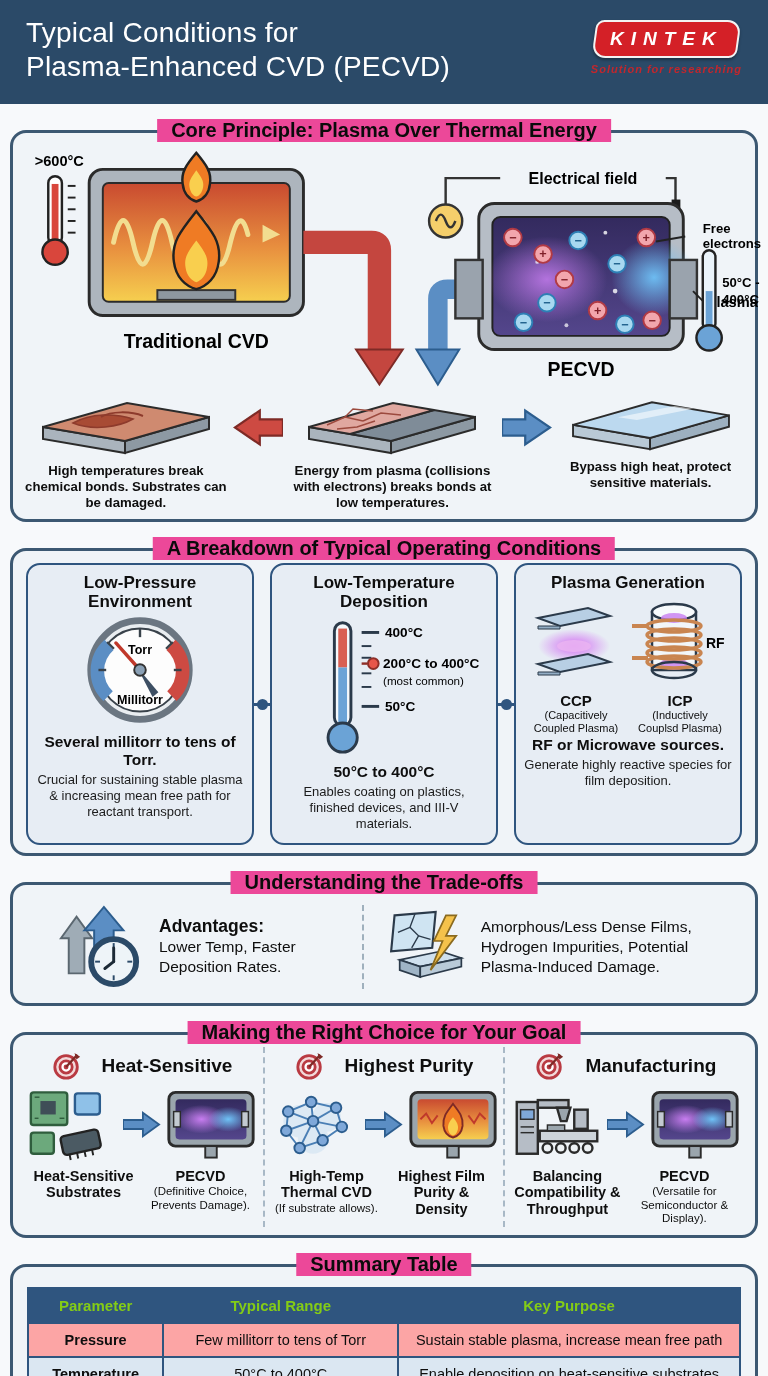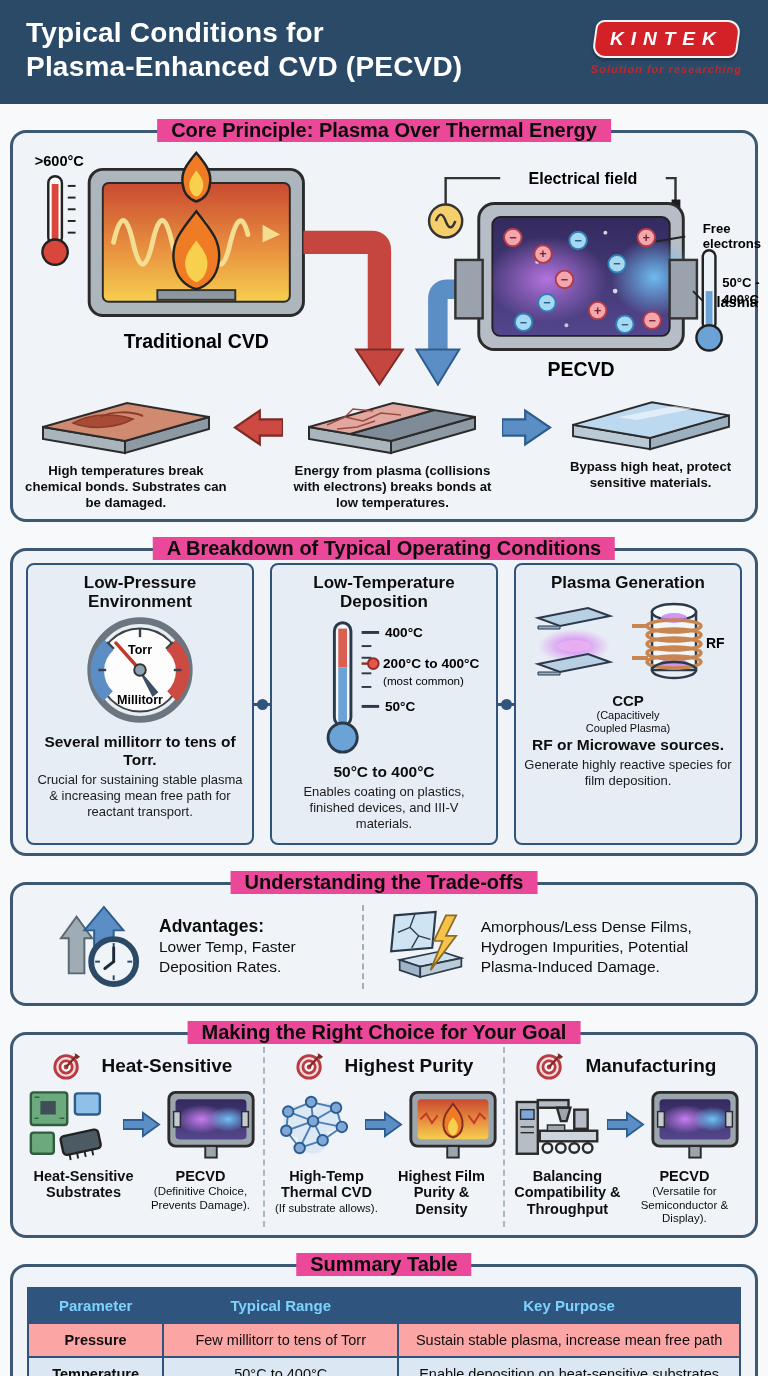--- a/index.html
+++ b/index.html
@@ -4,38 +4,38 @@
 <style>
   * { margin:0; padding:0; box-sizing:border-box; }
   html,body { width:768px; }
   body {
     font-family:"Liberation Sans", sans-serif;
     background:#f7f9fb; color:#0e0e0e;
     width:768px; min-height:1376px; overflow:hidden;
   }
   
   .header { background:#2b4a68; padding:16px 26px 20px; display:flex; justify-content:space-between; align-items:flex-start; }
-  .header h1 { color:#fff; font-size:28px; font-weight:700; line-height:1.22; letter-spacing:.2px; }
+  .header h1 { color:#fff; font-size:28px; font-weight:400; line-height:1.22; letter-spacing:.2px; }
   .logo-wrap { text-align:center; margin-top:4px; }
   .logo-box { display:inline-block; background:#d42027; border:2px solid #f3f3f3; border-radius:8px 14px 8px 14px; transform:skewX(-8deg); padding:6px 14px; box-shadow:0 2px 3px rgba(0,0,0,.35); }
   .logo-box span { display:inline-block; transform:skewX(8deg); color:#fff; font-weight:800; font-style:italic; font-size:19px; letter-spacing:7px; }
   .tagline { color:#c1272d; font-style:italic; font-weight:700; font-size:11px; letter-spacing:1px; margin-top:5px; }
   
   .section { position:relative; border:3px solid #3c5872; border-radius:16px; background:#f0f4f8; margin:26px 10px 0; padding:12px 8px 8px; }
   .section-title { position:absolute; top:-14px; left:50%; transform:translateX(-50%); background:#ec4899; padding:0 14px; font-size:20px; font-weight:800; white-space:nowrap; color:#0b0b0b; }
   
   .core-svg { display:block; width:748px; margin:0 auto; }
   .core-row { display:flex; justify-content:flex-end; align-items:flex-start; gap:2px; margin-top:0; }
   .core-item { text-align:center; }
   .core-item.w1{ width:224px; } .core-item.w2{ width:230px; } .core-item.w3{ width:206px; }
   .core-cap { font-size:13.2px; font-weight:700; line-height:1.22; margin-top:2px; }
   .flow-arrow { margin-top:16px; flex:none; }
   
   .bd-row { display:flex; justify-content:center; align-items:stretch; }
-  .bd-card { background:#e7edf4; border:2.5px solid #2f557f; border-radius:8px; width:228px; padding:8px 8px 10px; text-align:center; }
+  .bd-card { background:#e7edf4; border:2.5px solid #2f557f; border-radius:14px; width:228px; padding:8px 8px 10px; text-align:center; }
   .bd-title { font-size:17px; font-weight:800; line-height:1.12; margin-bottom:2px; }
   .bd-head { font-size:15.5px; font-weight:800; line-height:1.15; margin-top:2px; }
   .bd-desc { font-size:13px; line-height:1.25; margin-top:3px; color:#1b1b1b; }
   .bd-conn { width:16px; position:relative; align-self:center; height:40px; flex:none; }
   .bd-conn .line { position:absolute; top:19px; left:-2px; right:-2px; height:3px; background:#2f557f; }
   .bd-conn .dot { position:absolute; top:15px; left:3px; width:11px; height:11px; border-radius:50%; background:#2f557f; }
   .ccp-icp { display:flex; justify-content:space-around; align-items:flex-start; margin-top:6px; }
   .gen-labels { display:flex; justify-content:space-around; margin-top:2px; }
   .gen-lab { width:50%; }
   .gen-name { font-size:15px; font-weight:800; }
@@ -55,21 +55,21 @@
   .ch-col.mid { border-left:2px dashed #a8b8c6; border-right:2px dashed #a8b8c6; }
   .ch-head { display:flex; justify-content:center; align-items:center; gap:20px; margin-bottom:4px;text-align:right; }
   .ch-head .t { font-size:19px; font-weight:800; }
   .ch-icons { display:flex; justify-content:center; align-items:center; gap:4px; height:80px; }
   .ch-caps { display:flex; justify-content:space-around; margin-top:3px; }
   .ch-cap { width:48%; }
   .ch-cap .b { font-size:14.5px; font-weight:800; line-height:1.15; }
   .ch-cap .n { font-size:11.5px; line-height:1.15; margin-top:1px; }
   
   table.sum { width:calc(100% - 12px); margin:8px auto 6px; border-collapse:collapse; }
-  table.sum th { background:#2f557f; color:#7dd3fc; font-size:15px; font-weight:800; padding:8px 16px; border:2px solid #2f557f; }
+  table.sum th { background:#2f557f; color:#84cc16; font-size:15px; font-weight:800; padding:8px 16px; border:2px solid #2f557f; }
   table.sum td { font-size:14.5px; text-align:center; padding:8px 4px; border:2px solid #2f557f; background:#fca5a5; }
   table.sum tr.alt td { background:#dbe7f2; }
   table.sum td.param { font-weight:800; }
   svg text { font-family:"Liberation Sans",sans-serif; }
 </style>
 </head>
 <body>
 
 <svg width="0" height="0" style="position:absolute" aria-hidden="true">
   <defs>
@@ -349,20 +349,24 @@
               <ellipse cx="48" cy="64" rx="27" ry="6"></ellipse>
           </g>
           <ellipse cx="48" cy="72" rx="22" ry="8" fill="none" stroke="#2b3a4a" stroke-width="2.5"></ellipse>
           <text x="80" y="50" font-size="14" font-weight="bold">RF</text>
         </svg>
       </div>
       <div class="gen-labels">
         <div class="gen-lab">
           <div class="gen-name">CCP</div>
           <div class="gen-sub"><span>(Capacitively</span><br><span>Coupled Plasma)</span></div>
+        </div>
+        <div class="gen-lab">
+          <div class="gen-name">ICP</div>
+          <div class="gen-sub"><span>(Inductively</span><br><span>Couplsd Plasma)</span></div>
         </div>
       </div>
       <div class="bd-head">RF or Microwave sources.</div>
       <div class="bd-desc">Generate highly reactive species for film deposition.</div>
     </div>
   </div>
 </div>
 
 <div class="section">
   <div class="section-title">Understanding the Trade-offs</div>

